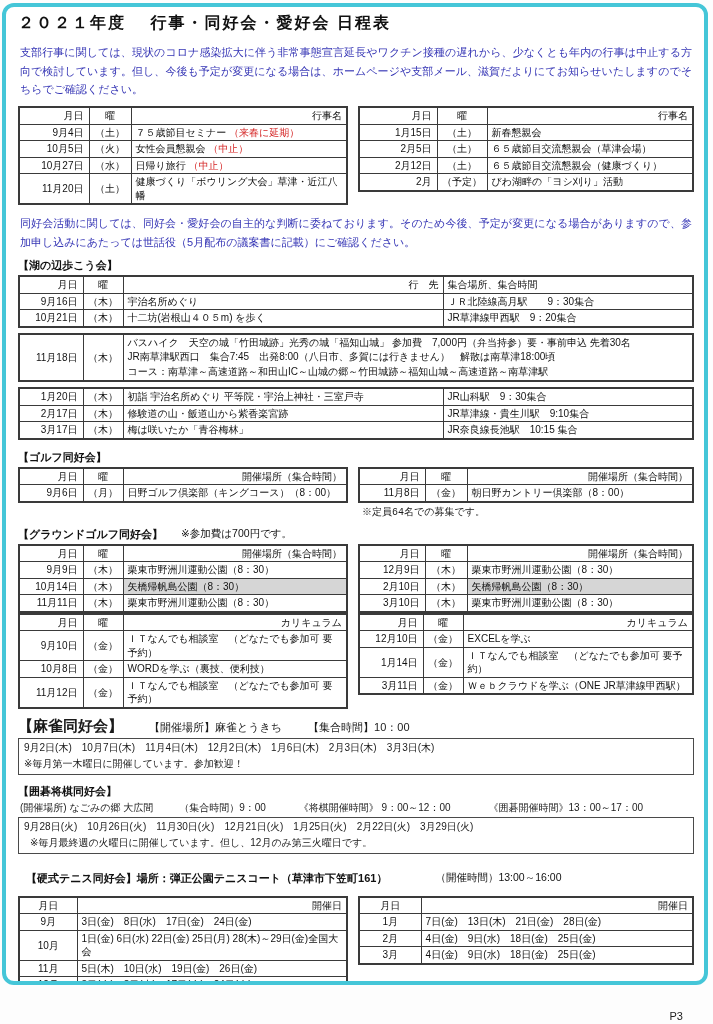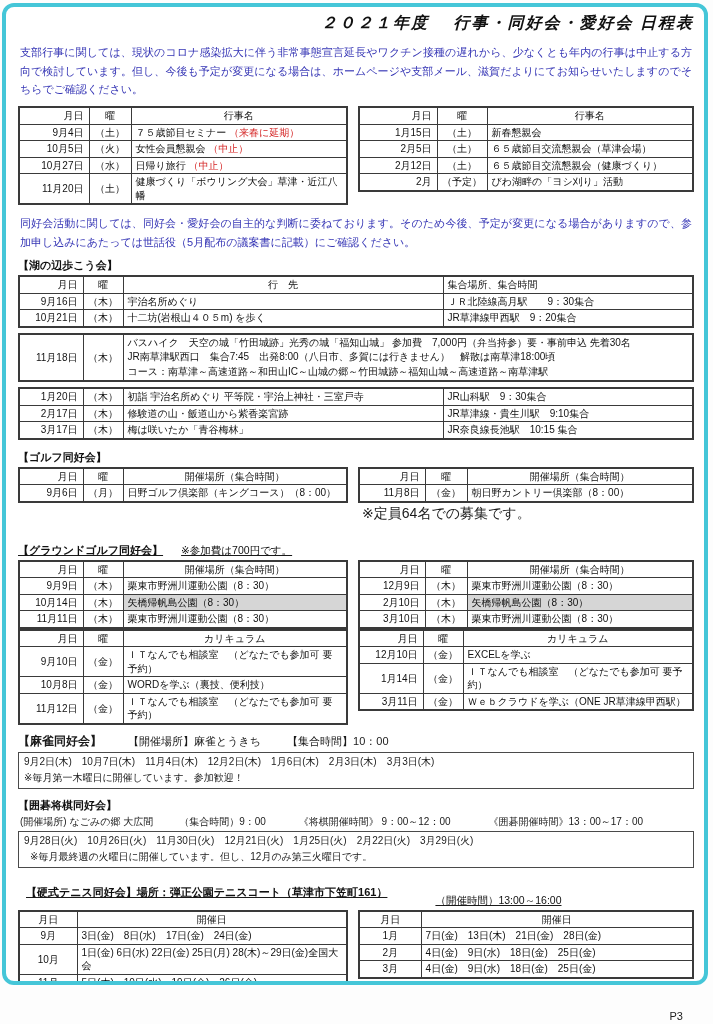--- a/index.html
+++ b/index.html
@@ -8,53 +8,53 @@
     width:713px; height:1024px; position:relative;
     font-family:"Liberation Sans","DejaVu Sans",sans-serif;
     color:#1a1a1a;
   }
   .frame {
     position:absolute; left:2px; top:3px; width:706px; height:982px;
     border:4px solid #45c6d8; border-radius:12px; background:#ffffff;
     padding:4px 10px 4px 12px; overflow:hidden;
   }
   .doc-title {
-    text-align:right; font-size:16px; font-weight:bold; letter-spacing:2px;
-    margin:2px 0 9px 0; color:#111;font-style:italic;
+    text-align:left; font-size:16px; font-weight:bold; letter-spacing:2px;
+    margin:2px 0 9px 0; color:#111;
   }
   .notice {
     color:#3535b5; font-size:11px; line-height:1.7; margin:2px 2px 7px 2px;
     text-align:justify;
   }
   .sec-title { font-size:11px; font-weight:bold; color:#111; margin:7px 0 2px 0; }
-  .sec-line { display:flex; align-items:flex-end; gap:18px; margin:7px 0 2px 0;text-decoration:underline; }
+  .sec-line { display:flex; align-items:center; gap:18px; margin:7px 0 2px 0; }
   .sec-line .sub { font-size:10.5px; font-weight:normal; color:#111; }
   .cols { display:flex; gap:10px; align-items:flex-start; }
   .col-l { width:338px; } .col-r { width:344px; }
   table { border-collapse:collapse; width:100%; font-size:10px; color:#111; background:#fff; }
   table, td, th { border:1px solid #3a3a3a; }
   table { border-width:2px; }
   td, th { padding:1px 4px; height:16px; line-height:1.35; }
-  th { font-weight:normal; text-align:center; background:#fff; }
+  th { font-weight:normal; text-align:right; background:#fff; }
   .c-date { width:64px; text-align:right; padding-right:5px; white-space:nowrap; }
   .c-day  { width:40px; text-align:center; white-space:nowrap; }
   .c-main { text-align:left; }
   .c-month { width:58px; text-align:center; }
   .red { color:#d42222; }
   .shaded { background:#d6d6d6; }
-  .note-small { font-size:14px; margin:2px 0 16px 4px; }
+  .note-small { font-size:10px; margin:2px 0 4px 4px;font-family:Liberation Mono, monospace; }
   .gap6 { height:5px; }
   .box {
     border:1px solid #4a4a4a; font-size:10px; line-height:1.6;
     padding:1px 5px 2px 5px; margin-top:1px;
   }
   .box .indent { padding-left:6px; }
   .info-line { display:flex; gap:26px; font-size:10px; margin:1px 0 2px 2px; flex-wrap:nowrap; }
   .mahjong-line { display:flex; gap:26px; align-items:baseline; margin:8px 0 2px 0; }
-  .mahjong-line .lbl { font-size:12px; font-weight:bold; }
+  .mahjong-line .lbl { font-size:15px; font-weight:bold; }
   .mahjong-line .val { font-size:11px; }
   .bus-lines div { line-height:1.45; }
   .pageno {
     position:absolute; right:30px; bottom:2px; font-size:11px; color:#222;
     font-family:"Liberation Sans",sans-serif;
   }
   .walk-tablewrap table { margin-bottom:0; }
 </style>
 </head>
 <body>

